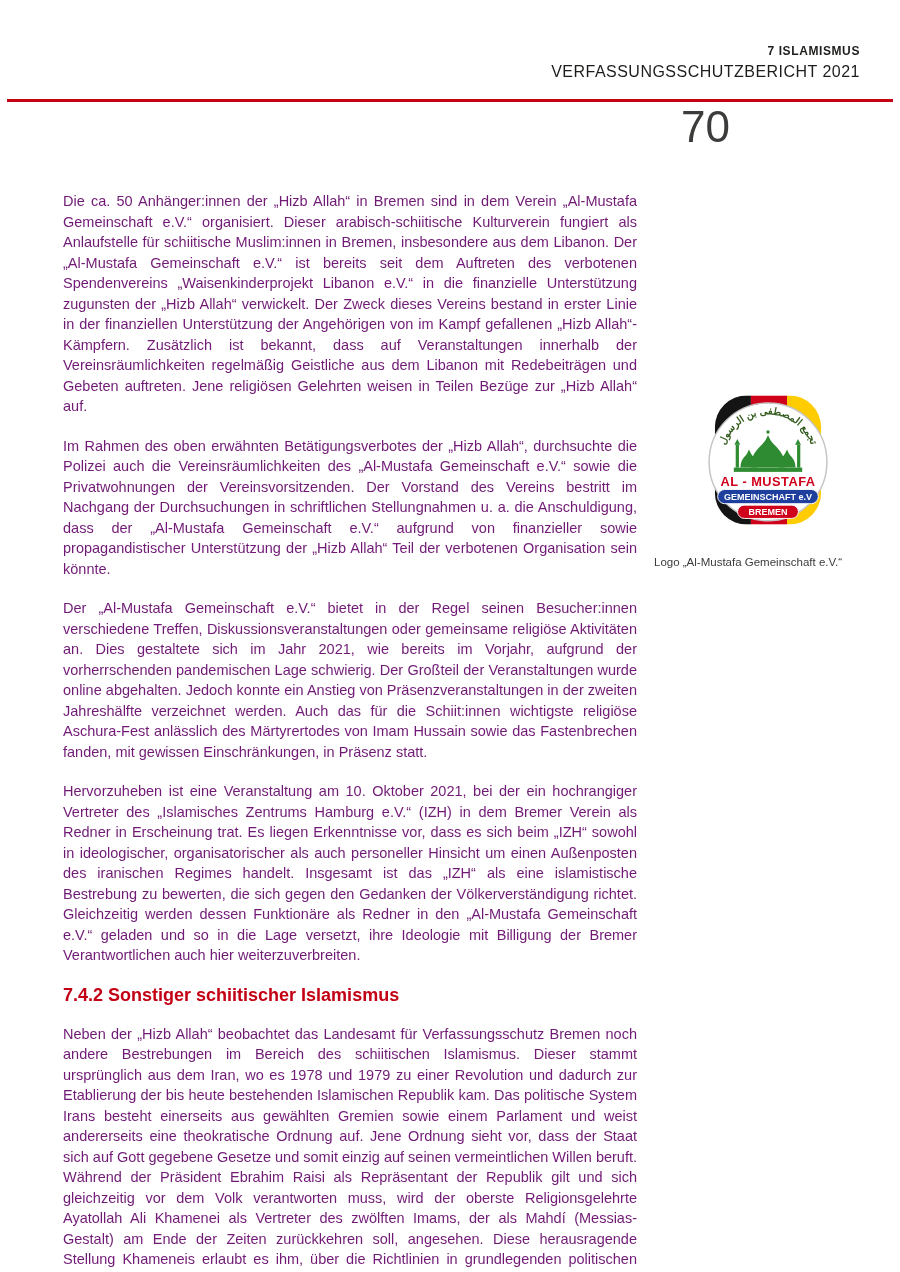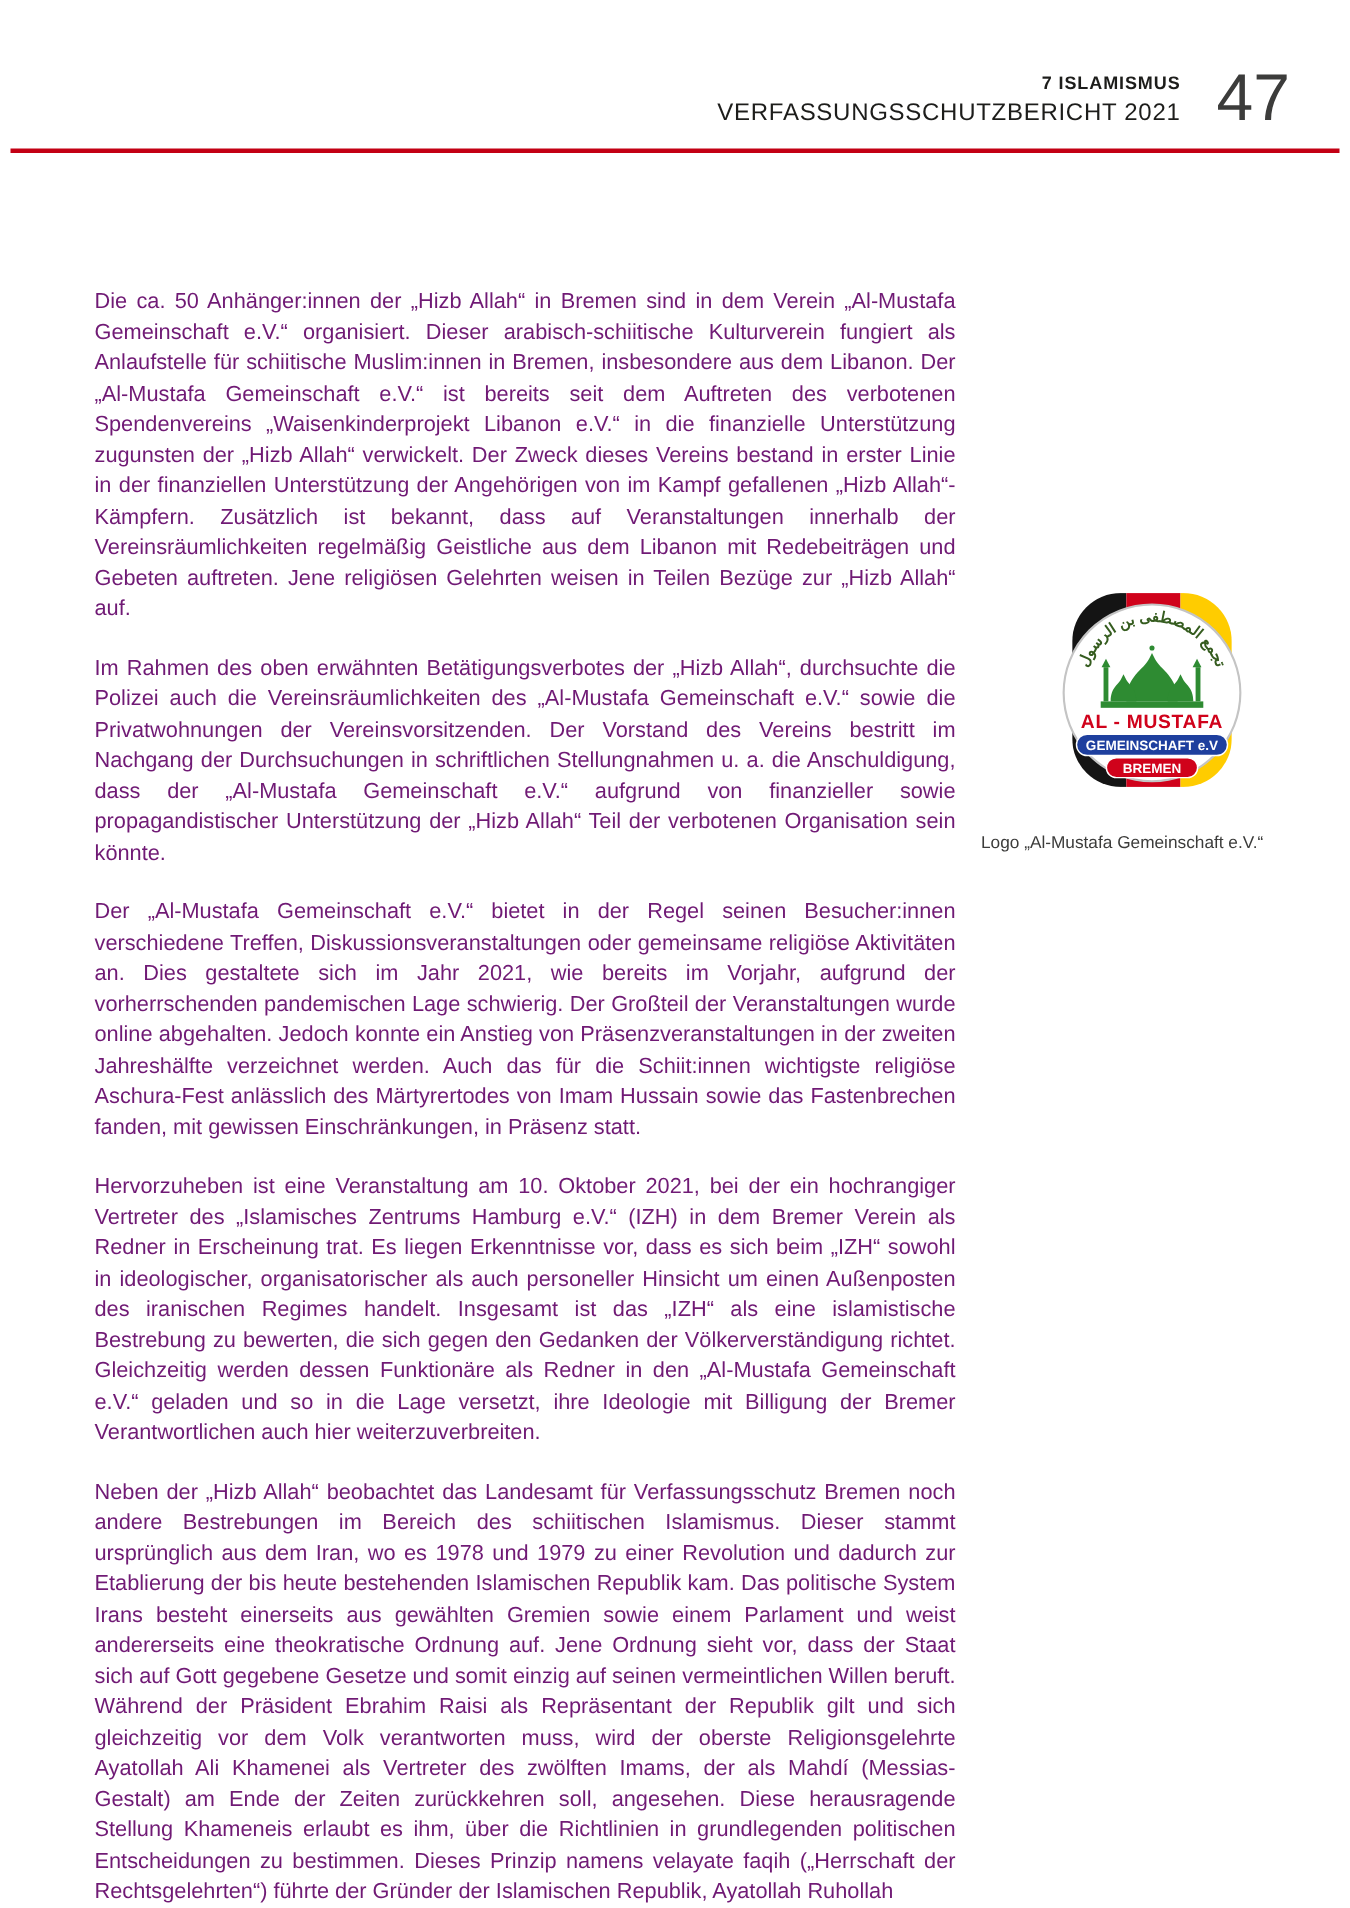--- a/index.html
+++ b/index.html
@@ -10,21 +10,21 @@
     position:relative;
     width:900px; height:1272px;
     background:#ffffff;
     margin:0 auto;
     overflow:hidden;
   }
 
   
   .page-header {
     position:absolute; top:44px; right:40px;
-    display:flex; align-items:center; gap:24px;
+    display:flex; align-items:center; gap:24px;flex-direction:column;
   }
   .header-text { text-align:right; }
   .header-chapter {
     font-size:12px; font-weight:700; letter-spacing:0.05em;
     color:#1d1d1b; margin-bottom:5px;
   }
   .header-report {
     font-size:16px; letter-spacing:0.03em; color:#1d1d1b;
   }
   .page-number {
@@ -66,30 +66,31 @@
 </head>
 <body>
 
 <div class="page">
 
   <header class="page-header">
     <div class="header-text">
       <div class="header-chapter">7 ISLAMISMUS</div>
       <div class="header-report">VERFASSUNGSSCHUTZBERICHT 2021</div>
     </div>
-    <div class="page-number">47</div>
+    <div class="page-number">70</div>
   </header>
 
   <div class="header-rule"></div>
 
   <main class="content">
     <p>Die ca. 50 Anhänger:innen der „Hizb Allah“ in Bremen sind in dem Verein „Al-Mustafa Gemeinschaft e.V.“ organisiert. Dieser arabisch-schiitische Kulturverein fungiert als Anlaufstelle für schiitische Muslim:innen in Bremen, insbesondere aus dem Libanon. Der „Al-Mustafa Gemeinschaft e.V.“ ist bereits seit dem Auftreten des verbotenen Spendenvereins „Waisenkinderprojekt Libanon e.V.“ in die finanzielle Unterstützung zugunsten der „Hizb Allah“ verwickelt. Der Zweck dieses Vereins bestand in erster Linie in der finanziellen Unterstützung der Angehörigen von im Kampf gefallenen „Hizb Allah“-Kämpfern. Zusätzlich ist bekannt, dass auf Veranstaltungen innerhalb der Vereinsräumlichkeiten regelmäßig Geistliche aus dem Libanon mit Redebeiträgen und Gebeten auftreten. Jene religiösen Gelehrten weisen in Teilen Bezüge zur „Hizb Allah“ auf.</p>
     <p>Im Rahmen des oben erwähnten Betätigungsverbotes der „Hizb Allah“, durchsuchte die Polizei auch die Vereinsräumlichkeiten des „Al-Mustafa Gemeinschaft e.V.“ sowie die Privatwohnungen der Vereinsvorsitzenden. Der Vorstand des Vereins bestritt im Nachgang der Durchsuchungen in schriftlichen Stellungnahmen u. a. die Anschuldigung, dass der „Al-Mustafa Gemeinschaft e.V.“ aufgrund von finanzieller sowie propagandistischer Unterstützung der „Hizb Allah“ Teil der verbotenen Organisation sein könnte.</p>
     <p>Der „Al-Mustafa Gemeinschaft e.V.“ bietet in der Regel seinen Besucher:innen verschiedene Treffen, Diskussionsveranstaltungen oder gemeinsame religiöse Aktivitäten an. Dies gestaltete sich im Jahr 2021, wie bereits im Vorjahr, aufgrund der vorherrschenden pandemischen Lage schwierig. Der Großteil der Veranstaltungen wurde online abgehalten. Jedoch konnte ein Anstieg von Präsenzveranstaltungen in der zweiten Jahreshälfte verzeichnet werden. Auch das für die Schiit:innen wichtigste religiöse Aschura-Fest anlässlich des Märtyrertodes von Imam Hussain sowie das Fastenbrechen fanden, mit gewissen Einschränkungen, in Präsenz statt.</p>
     <p>Hervorzuheben ist eine Veranstaltung am 10. Oktober 2021, bei der ein hochrangiger Vertreter des „Islamisches Zentrums Hamburg e.V.“ (IZH) in dem Bremer Verein als Redner in Erscheinung trat. Es liegen Erkenntnisse vor, dass es sich beim „IZH“ sowohl in ideologischer, organisatorischer als auch personeller Hinsicht um einen Außenposten des iranischen Regimes handelt. Insgesamt ist das „IZH“ als eine islamistische Bestrebung zu bewerten, die sich gegen den Gedanken der Völkerverständigung richtet. Gleichzeitig werden dessen Funktionäre als Redner in den „Al-Mustafa Gemeinschaft e.V.“ geladen und so in die Lage versetzt, ihre Ideologie mit Billigung der Bremer Verantwortlichen auch hier weiterzuverbreiten.</p>
+    <h2 class="section-heading">7.4.2 Sonstiger schiitischer Islamismus</h2>
     <p>Neben der „Hizb Allah“ beobachtet das Landesamt für Verfassungsschutz Bremen noch andere Bestrebungen im Bereich des schiitischen Islamismus. Dieser stammt ursprünglich aus dem Iran, wo es 1978 und 1979 zu einer Revolution und dadurch zur Etablierung der bis heute bestehenden Islamischen Republik kam. Das politische System Irans besteht einerseits aus gewählten Gremien sowie einem Parlament und weist andererseits eine theokratische Ordnung auf. Jene Ordnung sieht vor, dass der Staat sich auf Gott gegebene Gesetze und somit einzig auf seinen vermeintlichen Willen beruft. Während der Präsident Ebrahim Raisi als Repräsentant der Republik gilt und sich gleichzeitig vor dem Volk verantworten muss, wird der oberste Religionsgelehrte Ayatollah Ali Khamenei als Vertreter des zwölften Imams, der als Mahdí (Messias-Gestalt) am Ende der Zeiten zurückkehren soll, angesehen. Diese herausragende Stellung Khameneis erlaubt es ihm, über die Richtlinien in grundlegenden politischen Entscheidungen zu bestimmen. Dieses Prinzip namens velayate faqih („Herrschaft der Rechtsgelehrten“) führte der Gründer der Islamischen Republik, Ayatollah Ruhollah</p>
   </main>
 
   <figure class="logo-figure">
     <svg width="152" height="152" viewBox="0 0 160 160" aria-hidden="true">
       <defs>
         <clipPath id="flagClip">
             <rect x="24" y="12" width="112" height="136" rx="34"></rect>
           </clipPath>
         <path id="arcTop" d="M 32 80 A 48 48 0 0 1 128 80" fill="none"></path>

